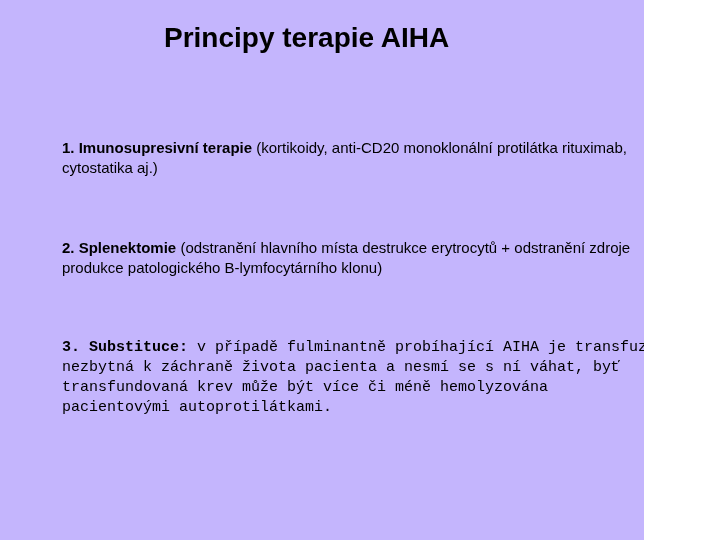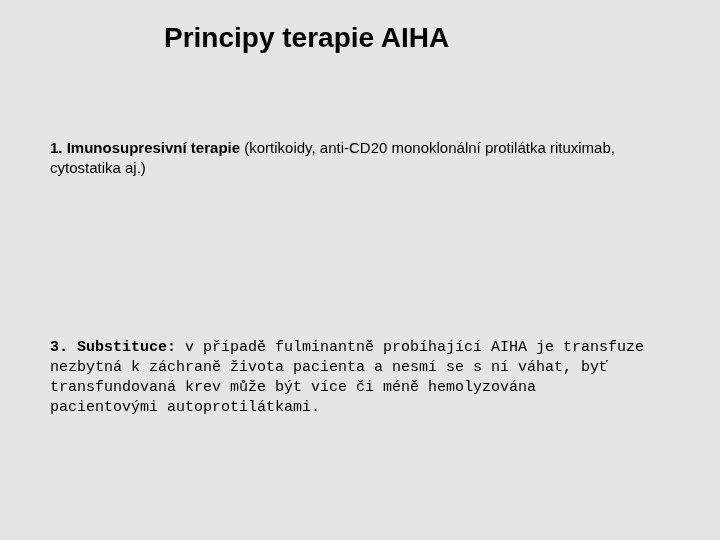--- a/index.html
+++ b/index.html
@@ -8,38 +8,38 @@
   }
   body {
     width: 720px;
     height: 540px;
     background: #ffffff;
     font-family: "Liberation Sans", sans-serif;
     color: #000000;
   }
   .slide {
     position: relative;
-    width: 720px;
+    width: 644px;
     height: 540px;
-    background: #e5e5e5;
+    background: #c4b5fd;
     overflow: hidden;
   }
   .slide-title {
     position: absolute;
     left: 164px;
     top: 21px;
     font-size: 28px;
     font-weight: bold;
     line-height: 34px;
     white-space: nowrap;
     letter-spacing: 0;
   }
   .para {
     position: absolute;
-    left: 50px;
+    left: 62px;
     width: 600px;
     margin: 0;
     font-size: 15px;
     line-height: 20px;
     font-weight: normal;
   }
   .para b {
     font-weight: bold;
   }
   .para-1 { top: 138px; }
@@ -51,19 +51,22 @@
 <body>
 
 <div class="slide">
 
   <div class="slide-title">Principy terapie AIHA</div>
 
   <p class="para para-1">
     <b>1. Imunosupresivní terapie</b><span> (kortikoidy, anti-CD20 monoklonální protilátka rituximab, cytostatika aj.)</span>
   </p>
 
+  <p class="para para-2">
+    <b>2. Splenektomie</b><span> (odstranění hlavního místa destrukce erytrocytů + odstranění zdroje produkce patologického B-lymfocytárního klonu)</span>
+  </p>
 
   <p class="para para-3">
     <b>3. Substituce:</b><span> v případě fulminantně probíhající AIHA je transfuze nezbytná k záchraně života pacienta a nesmí se s ní váhat, byť transfundovaná krev může být více či méně hemolyzována pacientovými autoprotilátkami.</span>
   </p>
 
 
 </div>
 
 </body></html>

